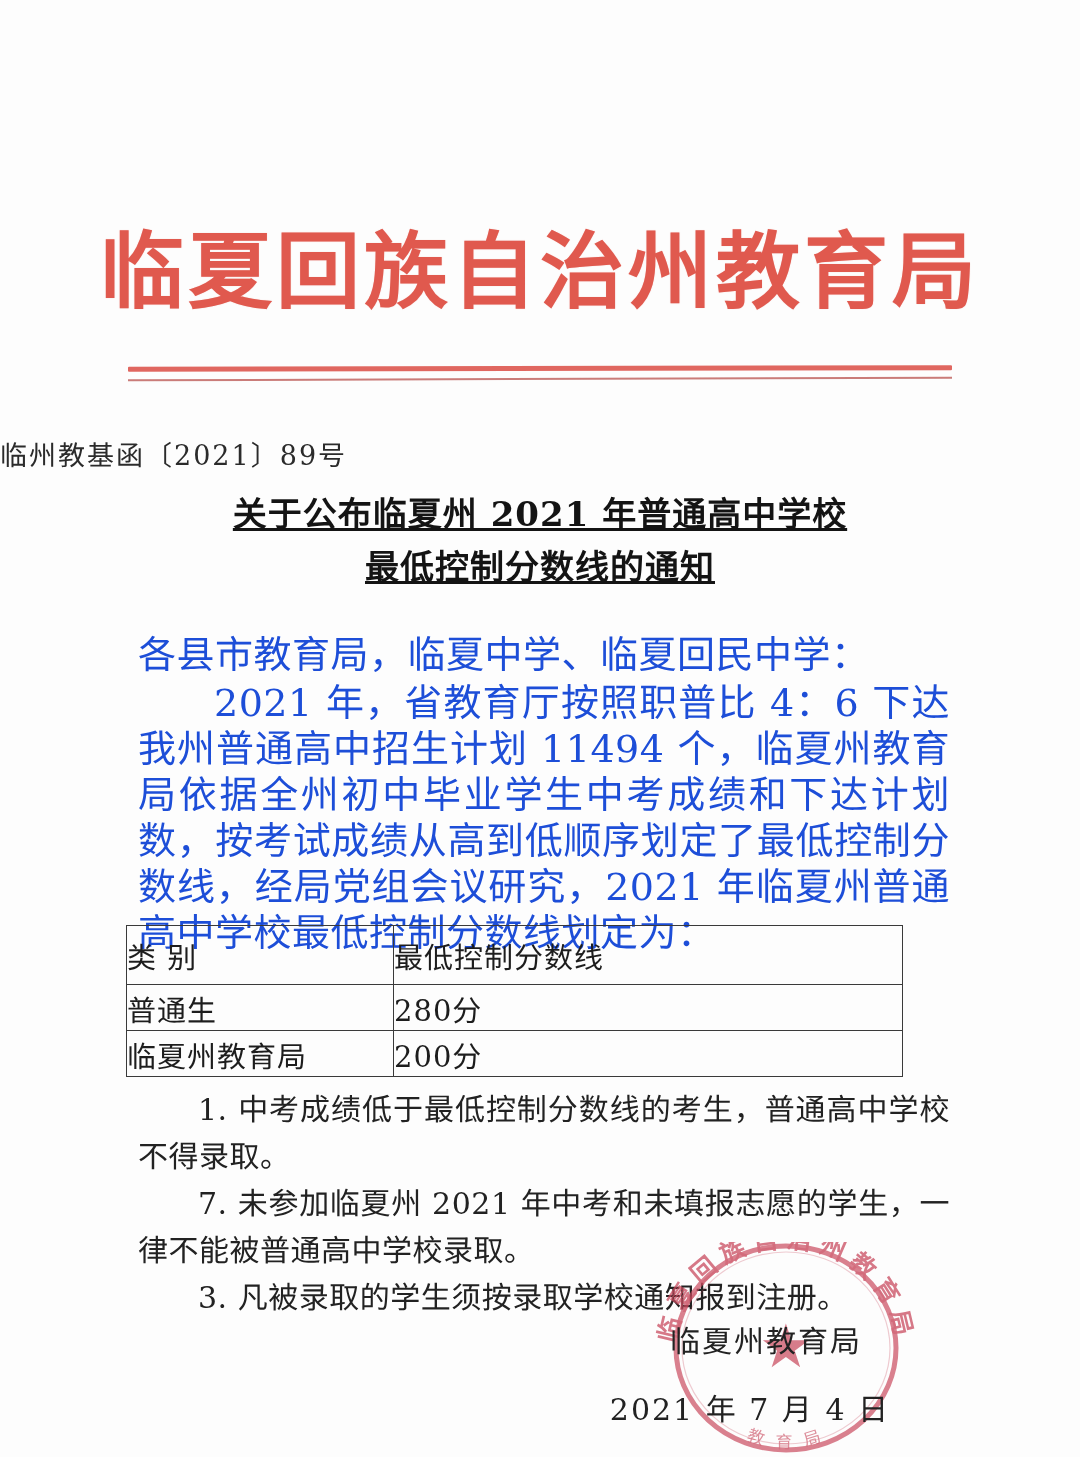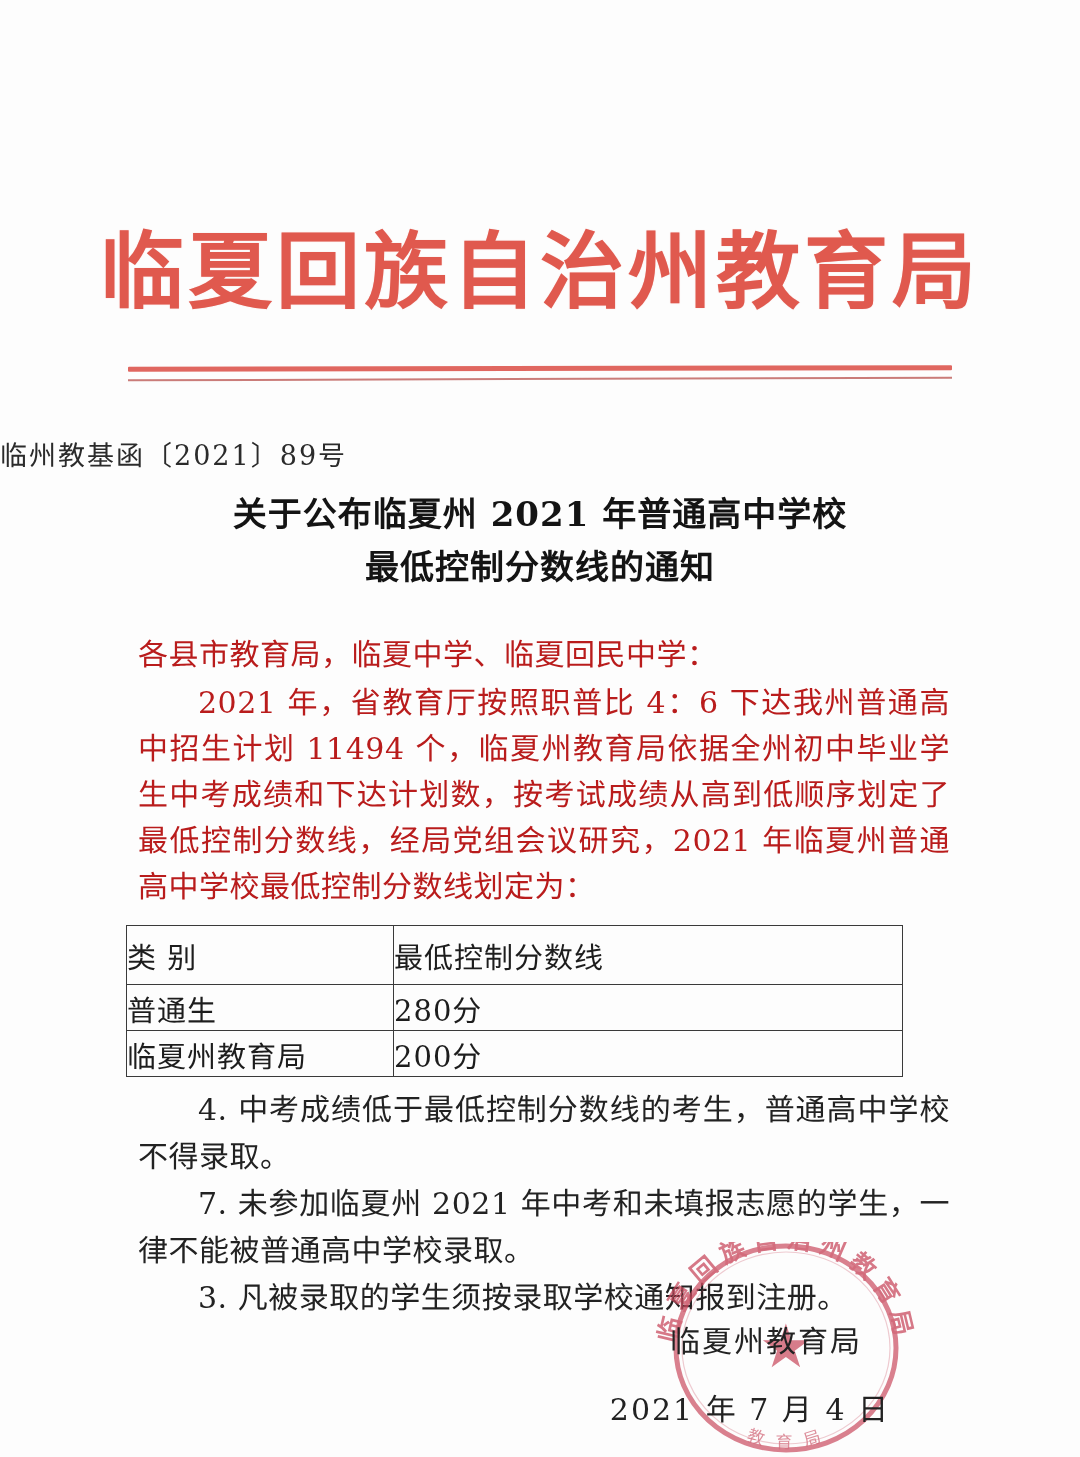--- a/index.html
+++ b/index.html
@@ -81,32 +81,32 @@
     top: 488px;
     left: 0;
     width: 1080px;
     text-align: center;
     font-size: 34px;
     font-weight: 700;
     line-height: 1.55;
     letter-spacing: 1px;
     color: #141414;
   }
-  .doc-title-line { display: block; }
+  .doc-title-line { display: block; text-decoration: underline; }
 
   
   .body-block {
     position: absolute;
     top: 632px;
     left: 138px;
     width: 812px;
-    font-size: 30px;
+    font-size: 38px;
     line-height: 46px;
     letter-spacing: 0.5px;
-    color: #b91c1c;
+    color: #1d4ed8;
   }
   .salutation { margin: 0 0 2px 0; }
   .para {
     margin: 0;
     text-indent: 2em;
     text-align: justify;
     text-justify: inter-ideograph;
   }
 
   
@@ -217,21 +217,21 @@
         <td class="col-val">280分</td>
       </tr>
       <tr>
         <td class="col-cat">临夏州教育局</td>
         <td class="col-val">200分</td>
       </tr>
     </tbody>
   </table>
 
   <div class="items">
-    <p class="item">4. 中考成绩低于最低控制分数线的考生，普通高中学校不得录取。</p>
+    <p class="item">1. 中考成绩低于最低控制分数线的考生，普通高中学校不得录取。</p>
     <p class="item">7. 未参加临夏州 2021 年中考和未填报志愿的学生，一律不能被普通高中学校录取。</p>
     <p class="item">3. 凡被录取的学生须按录取学校通知报到注册。</p>
   </div>
 
   <div class="seal">
     <svg viewBox="0 0 268 212" xmlns="http://www.w3.org/2000/svg">
       <defs>
         <path id="sealArcTop" d="M 24 108 A 110 102 0 0 1 244 108" fill="none"></path>
         <path id="sealArcBottom" d="M 40 118 A 94 88 0 0 0 228 118" fill="none"></path>
       </defs>

